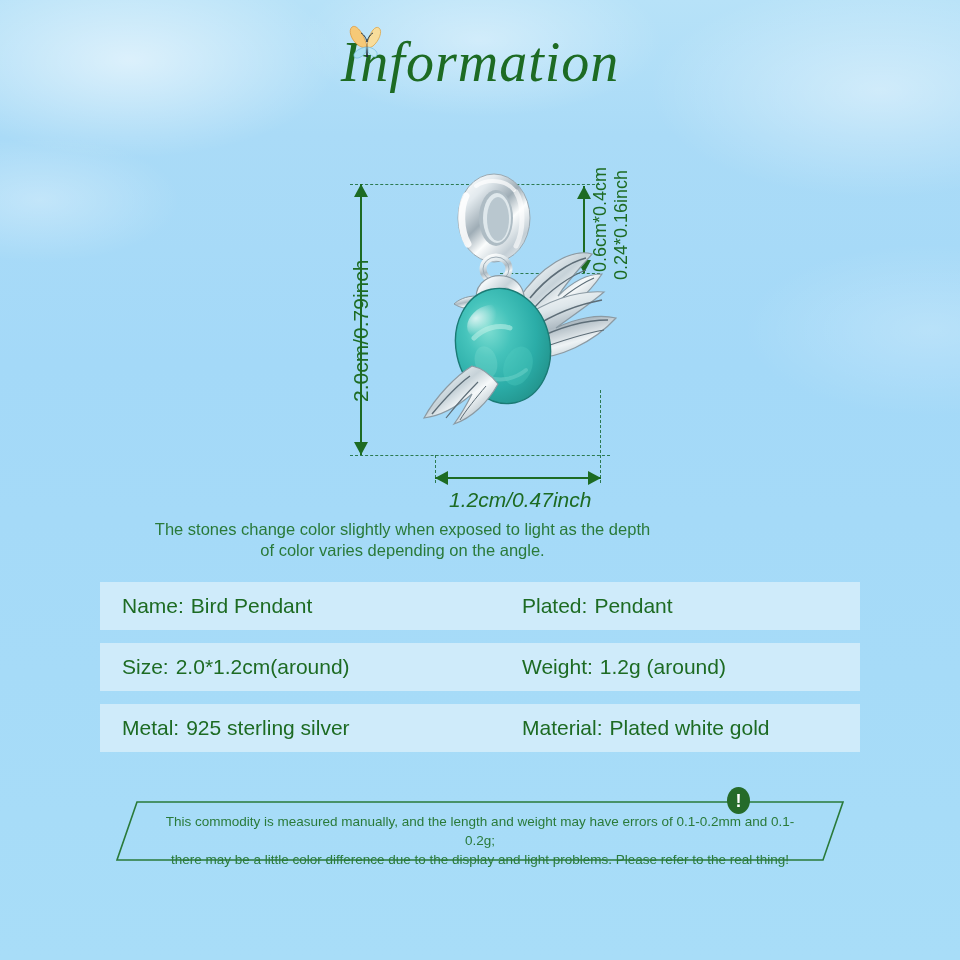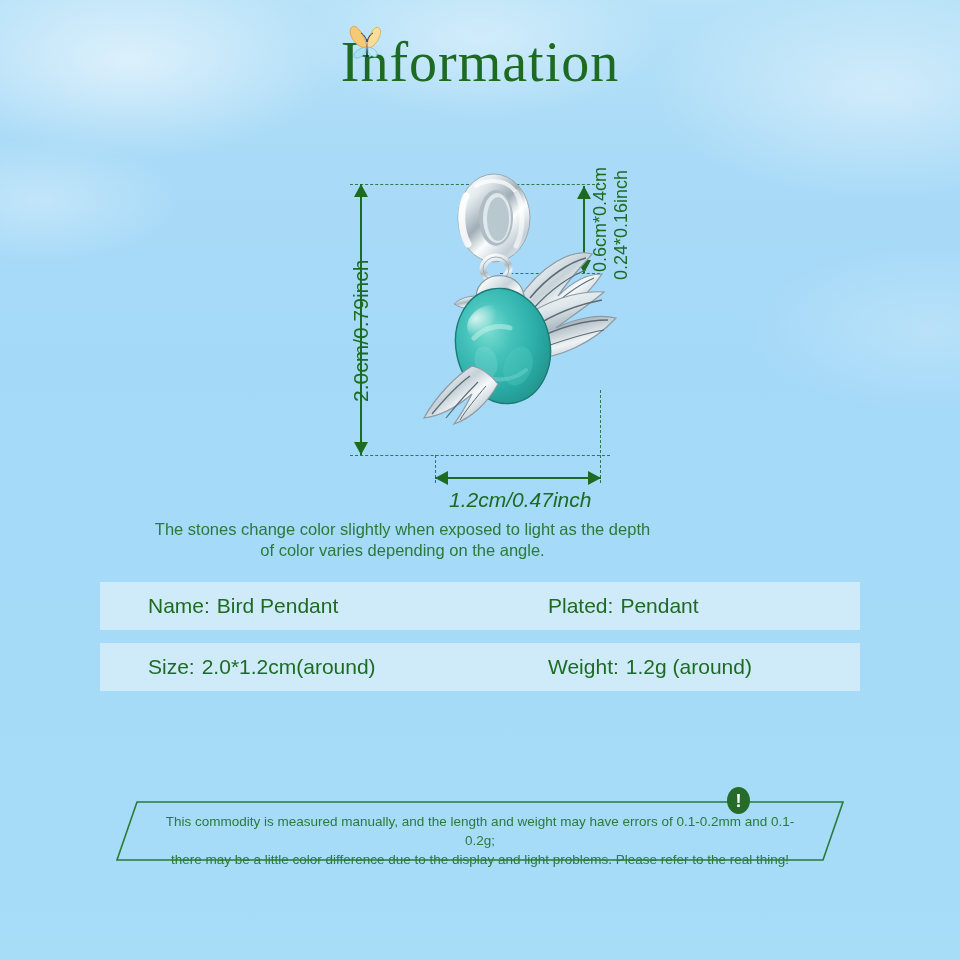--- a/index.html
+++ b/index.html
@@ -30,20 +30,21 @@
   
   #header {
     position: absolute;
     left: 0;
     top: 34px;
     width: 960px;
     text-align: center;
   }
   #title {
     font-family: "Liberation Serif", "DejaVu Serif", serif;
+    font-style: italic;
     font-size: 56px;
     line-height: 1;
     color: #1d6b23;
     letter-spacing: 1px;
   }
   #butterfly {
     position: absolute;
     left: 345px;
     top: -12px;
     width: 46px;
@@ -140,21 +141,21 @@
     margin-bottom: 13px;
     display: flex;
     align-items: center;
   }
   .spec-cell {
     display: flex;
     align-items: baseline;
     color: #1d6b23;
     font-size: 21px;
   }
-  .spec-cell.left { margin-left: 48px; width: 400px; }
+  .spec-cell.left { margin-left: 22px; width: 400px; }
   .spec-cell.right { margin-left: 0px; }
   .spec-key { white-space: nowrap; }
   .spec-val { margin-left: 7px; white-space: nowrap; }
 
   
   #disclaimer {
     position: absolute;
     left: 115px;
     top: 800px;
     width: 730px;
@@ -351,20 +352,30 @@
       <div class="spec-cell left">
         <span class="spec-key">Size:</span>
         <span class="spec-val">2.0*1.2cm(around)</span>
       </div>
       <div class="spec-cell right">
         <span class="spec-key">Weight:</span>
         <span class="spec-val">1.2g (around)</span>
       </div>
     </div>
 
+    <div class="spec-row">
+      <div class="spec-cell left">
+        <span class="spec-key">Metal:</span>
+        <span class="spec-val">925 sterling silver</span>
+      </div>
+      <div class="spec-cell right">
+        <span class="spec-key">Material:</span>
+        <span class="spec-val">Plated white gold</span>
+      </div>
+    </div>
   </div>
 
   <div id="disclaimer">
     <svg id="disclaimer-shape" viewBox="0 0 730 62" preserveAspectRatio="none">
       <polygon points="22,2 728,2 708,60 2,60" fill="none" stroke="#2a7a3a" stroke-width="1.6"></polygon>
     </svg>
     <div id="warn-badge">
       <span>!</span>
     </div>
     <div id="disclaimer-text">

